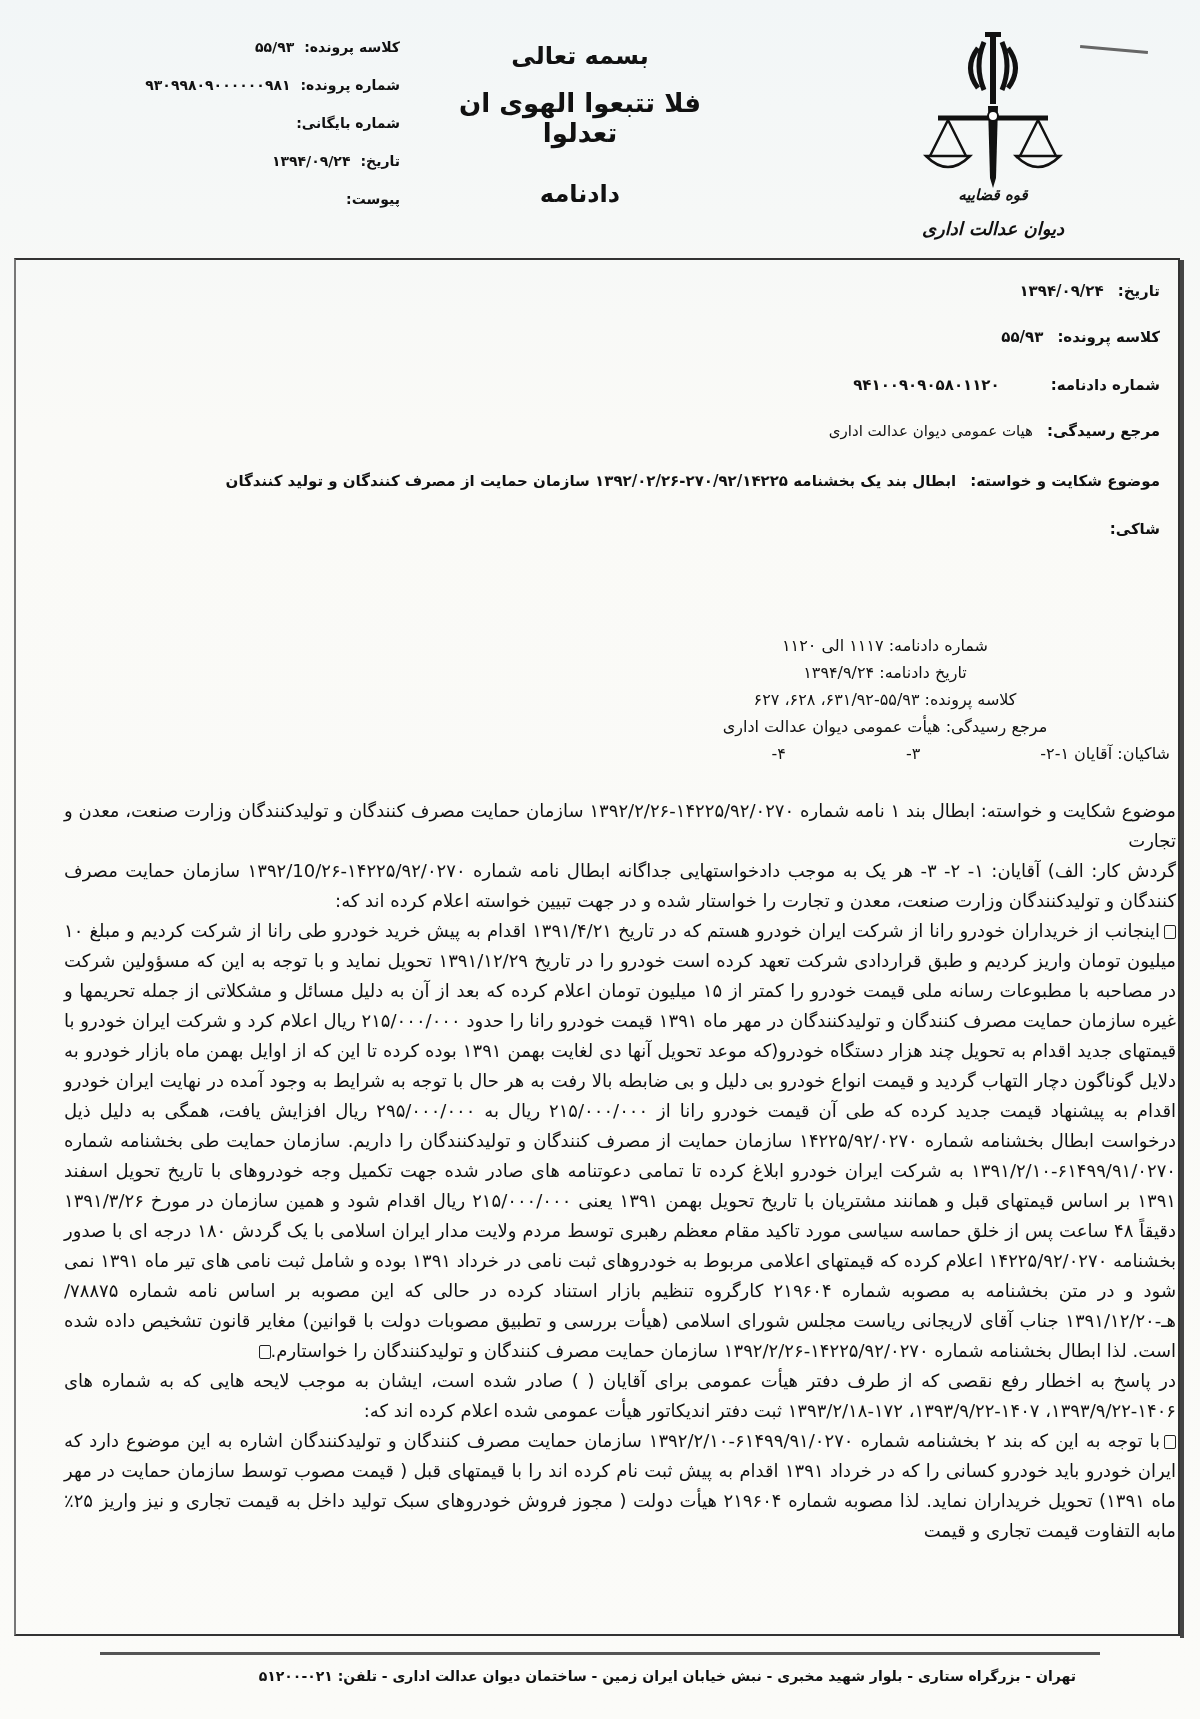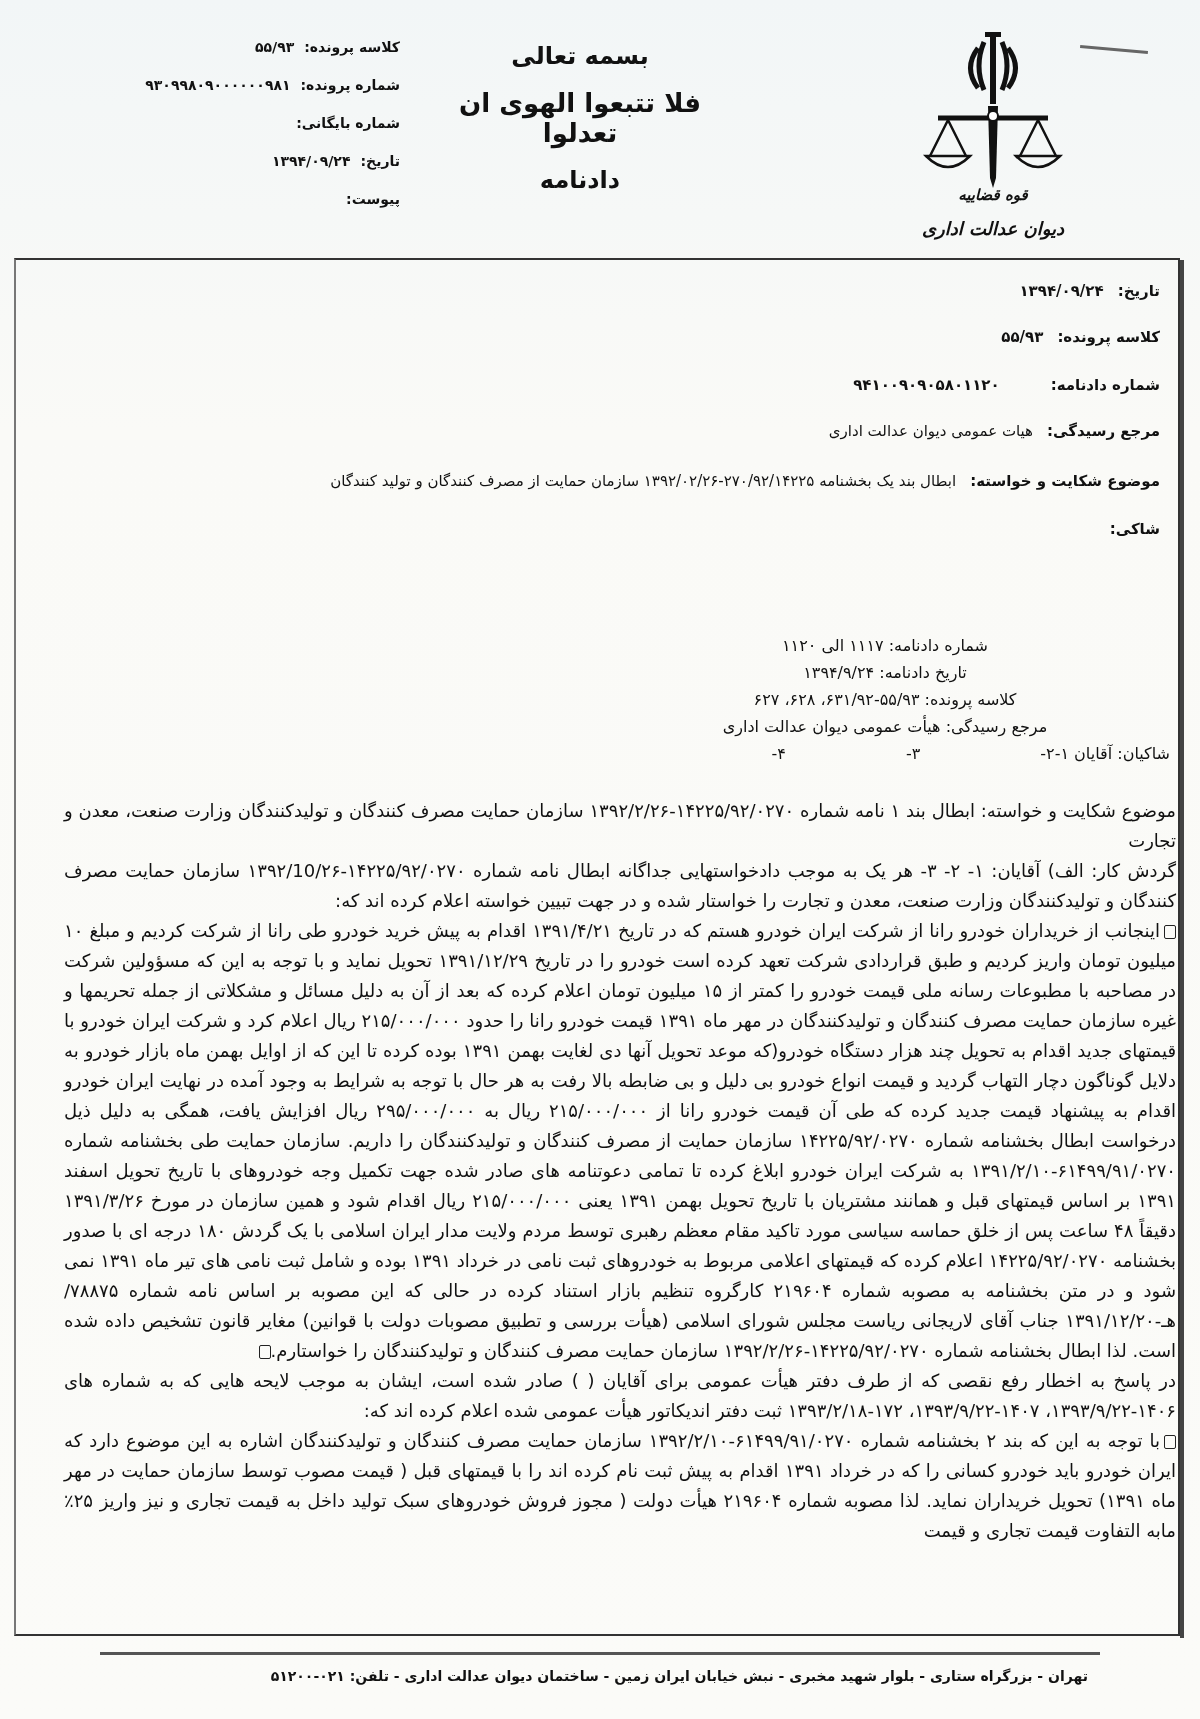--- a/index.html
+++ b/index.html
@@ -10,21 +10,21 @@
   }
   .page { position: absolute; inset: 0; background: linear-gradient(#f2f6f7, #fafaf7 25%, #fbfbf8); }
   .rtl { direction: rtl; unicode-bidi: embed; }
 
   
   .emblem { position: absolute; left: 918px; top: 18px; width: 150px; height: 220px; }
   .stroke-mark { position: absolute; left: 1080px; top: 48px; width: 68px; height: 3px; background: #666; transform: rotate(5deg); }
   .title-block { position: absolute; left: 420px; top: 40px; width: 320px; text-align: center; font-weight: bold; }
   .title-block .t1 { font-size: 24px; margin-top: 2px; }
   .title-block .t2 { font-size: 26px; margin-top: 18px; }
-  .title-block .t3 { font-size: 24px; margin-top: 18px; }
+  .title-block .t3 { font-size: 24px; margin-top: 32px; }
   .meta-block { position: absolute; left: 60px; top: 36px; width: 340px; font-size: 14px; font-weight: bold; }
   .meta-row { height: 38px; line-height: 22px; display: flex; gap: 10px; justify-content: flex-start; }
   .meta-row .lbl { white-space: nowrap; }
   .meta-row .val { white-space: nowrap; letter-spacing: 0.5px; }
 
   
   .frame { position: absolute; left: 14px; top: 258px; width: 1166px; height: 1378px; border: 2px solid #333; border-left-color: #777; box-sizing: border-box; }
   .frame::after { content: ""; position: absolute; right: -6px; top: 0; bottom: -4px; width: 4px; background: #444; }
 
   .summary { position: absolute; left: 200px; top: 282px; width: 960px; font-size: 15px; font-weight: bold; }
@@ -43,21 +43,21 @@
   .claimants span:first-child { margin-left: 150px; }
 
   .body-text {
     position: absolute; left: 64px; top: 796px; width: 1112px;
     font-size: 18px; line-height: 30px; text-align: justify; text-align-last: right;
   }
   .body-text p { margin: 0; }
   .quote-mark { display: inline-block; width: 10px; height: 12px; border: 1.5px solid #222; border-radius: 2px; margin-left: 4px; vertical-align: middle; }
 
   .footer-rule { position: absolute; left: 100px; top: 1652px; width: 1000px; height: 3px; background: #555; }
-  .footer-addr { position: absolute; left: 138px; top: 1668px; width: 950px; text-align: right; font-size: 14px; font-weight: bold; }
+  .footer-addr { position: absolute; left: 126px; top: 1668px; width: 950px; text-align: right; font-size: 14px; font-weight: bold; }
 </style>
 </head>
 <body>
 
 <div class="page">
 
   <div class="emblem">
     <svg width="150" height="220" viewBox="0 0 150 220">
       <g fill="none" stroke="#111" stroke-width="5">
         <path d="M60 30 Q45 50 60 70"></path>
@@ -125,21 +125,21 @@
     <div class="row r-num">
       <span class="lbl">شماره دادنامه:</span>
       <span style="margin-right:37px">۹۴۱۰۰۹۰۹۰۵۸۰۱۱۲۰</span>
     </div>
     <div class="row r-ref">
       <span class="lbl">مرجع رسیدگی:</span>
       <span style="font-weight:normal">هیات عمومی دیوان عدالت اداری</span>
     </div>
     <div class="row r-subj">
       <span class="lbl">موضوع شکایت و خواسته:</span>
-      <span style="font-weight:normal">ابطال بند یک بخشنامه ۲۷۰/۹۲/۱۴۲۲۵-۱۳۹۲/۰۲/۲۶ سازمان حمایت از مصرف کنندگان و تولید کنندگان</span>
+      <span style="font-weight:bold">ابطال بند یک بخشنامه ۲۷۰/۹۲/۱۴۲۲۵-۱۳۹۲/۰۲/۲۶ سازمان حمایت از مصرف کنندگان و تولید کنندگان</span>
     </div>
     <div class="row r-plain">
       <span class="lbl">شاکی:</span>
       <span></span>
     </div>
   </div>
 
   <div class="body-header rtl">
     <div>شماره دادنامه: ۱۱۱۷ الی ۱۱۲۰</div>
     <div>تاریخ دادنامه: ۱۳۹۴/۹/۲۴</div>

